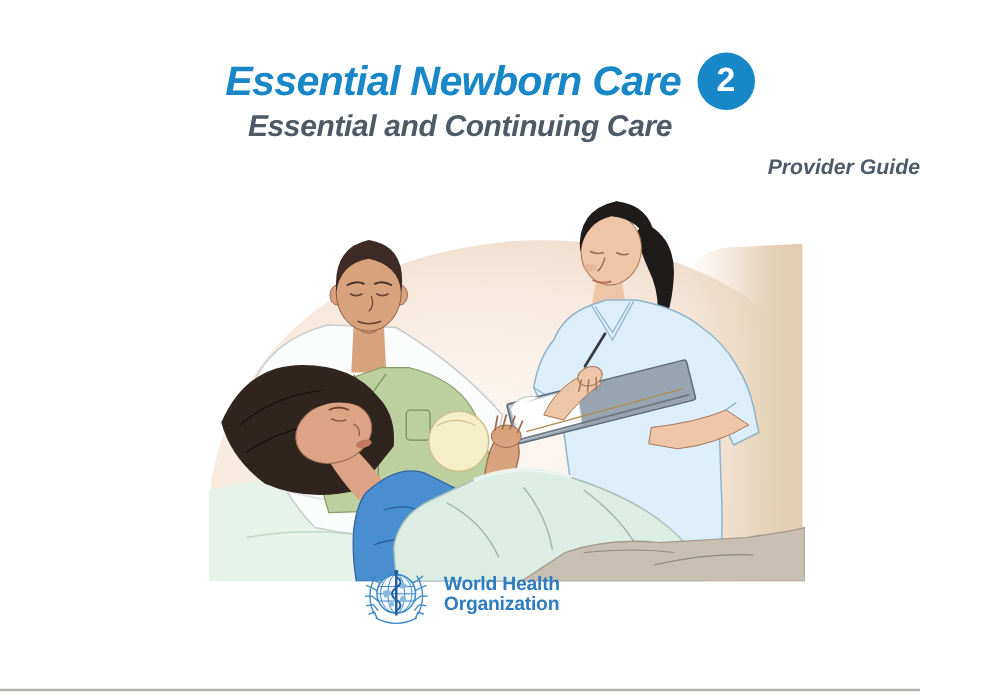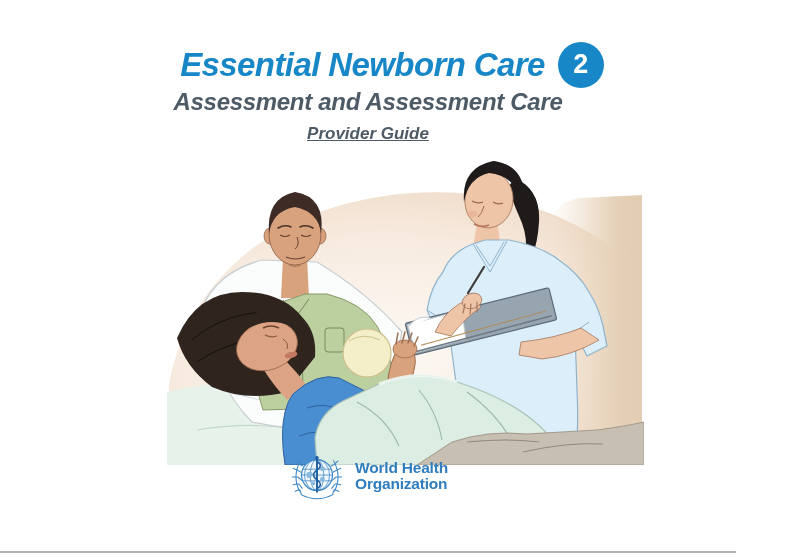--- a/index.html
+++ b/index.html
@@ -35,24 +35,23 @@
     padding-bottom:2px;
   }
   .subtitle{
     position:absolute;top:88px;left:0;width:100%;
     text-align:center;
     font-size:24px;font-weight:bold;font-style:italic;
     color:var(--heading);letter-spacing:-0.3px;
   }
   .tagline{
     position:absolute;top:124px;left:0;width:100%;
-    text-align:center;
+    text-align:right;
     font-size:17px;font-weight:bold;font-style:italic;
     color:var(--heading);
-    text-decoration:underline;
   }
   
   .illustration{
     position:absolute;left:167px;top:140px;width:477px;height:325px;
   }
   
   .footer{
     position:absolute;top:447px;left:0;width:100%;
     display:flex;justify-content:center;align-items:center;gap:9px;
   }
@@ -68,21 +67,21 @@
 </style>
 </head>
 <body>
 
 <div class="page">
 
   <div class="title-row">
     <div class="main-title">Essential Newborn Care</div>
     <div class="badge">2</div>
   </div>
-  <div class="subtitle">Assessment and Assessment Care</div>
+  <div class="subtitle">Essential and Continuing Care</div>
   <div class="tagline">Provider Guide</div>
 
   <div class="illustration">
     <svg width="477" height="325" viewBox="0 0 477 325">
       <defs>
         <radialGradient id="domeGrad" cx="45%" cy="60%" r="75%">
           <stop offset="0%" stop-color="#fdf9f5"></stop>
           <stop offset="55%" stop-color="#f8ece1"></stop>
           <stop offset="100%" stop-color="#ecd7c2"></stop>
         </radialGradient>

